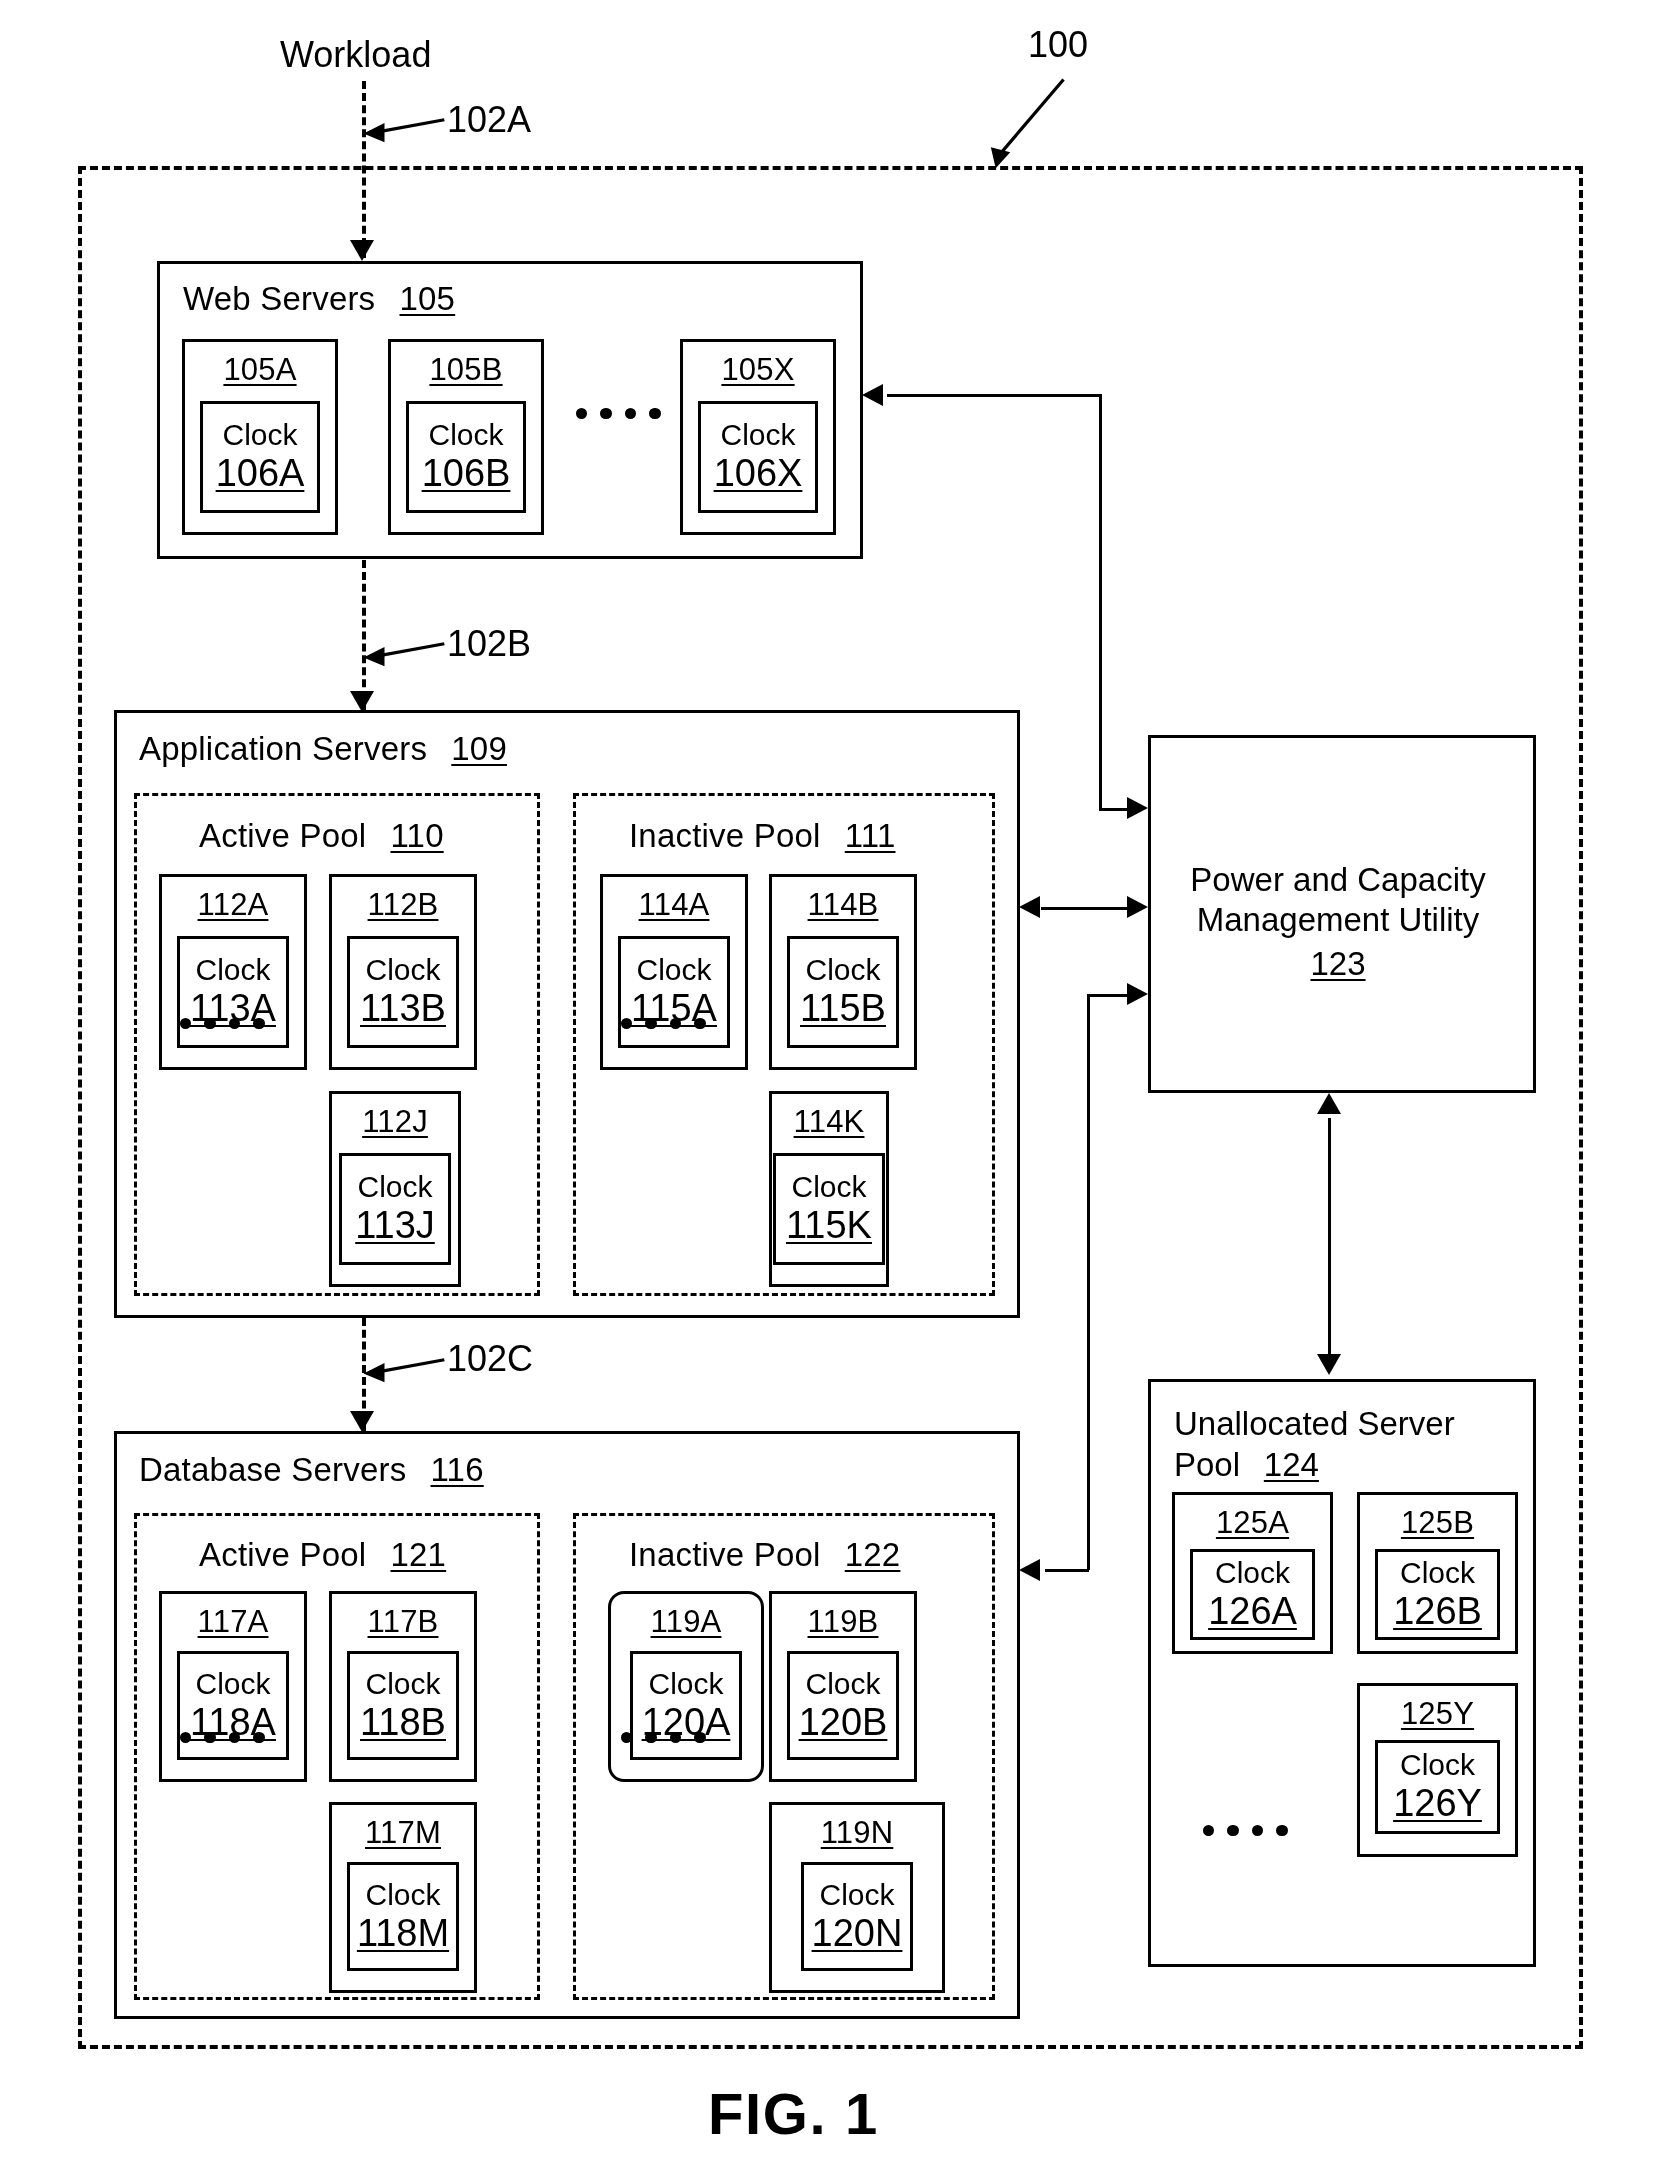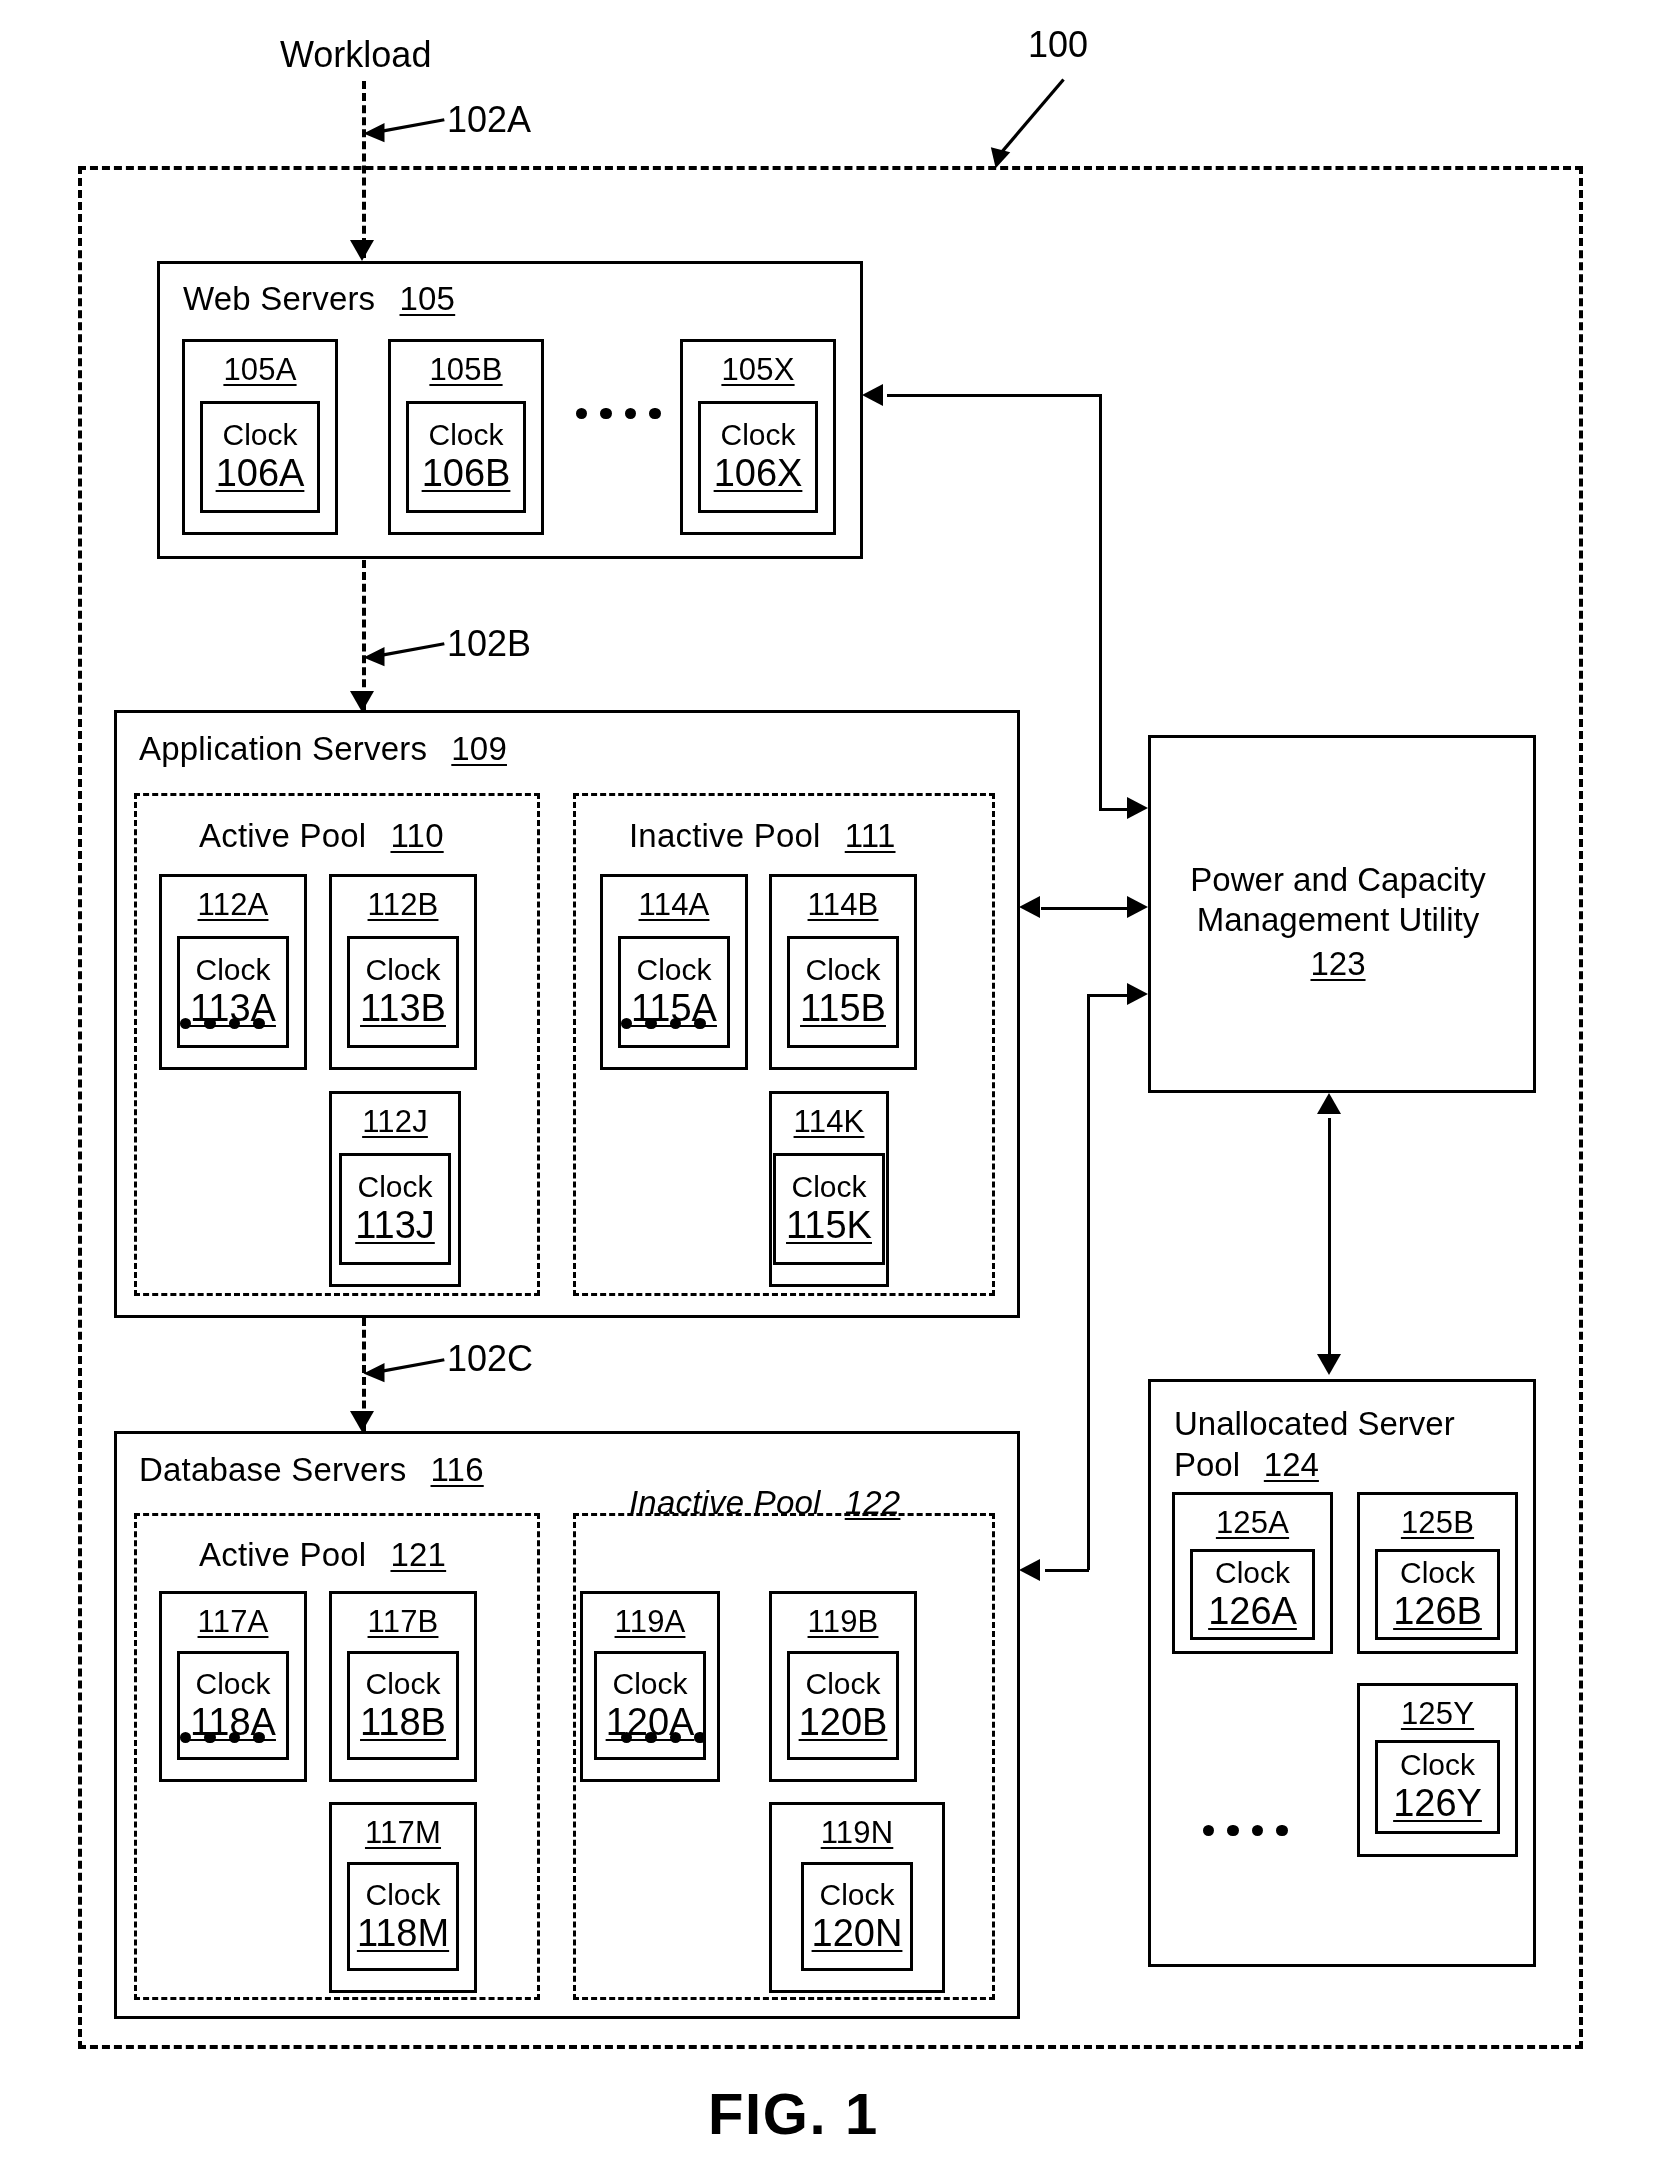--- a/index.html
+++ b/index.html
@@ -242,26 +242,26 @@
 
   <div class="srv" style="left:329px;top:1802px;width:148px;height:191px;">
     <div class="srv-id u">117M</div>
     <div class="clk" style="width:112px;height:109px;margin-top:11.4px;">
       <div class="clk-word">Clock</div>
       <div class="clk-id u">118M</div>
     </div>
   </div>
 
   <div class="abs dashbox-thin" style="left:573px;top:1513px;width:422px;height:487px;"></div>
-  <div class="lbl pool-title" style="left:629px;top:1486px;font-style:italic;">
+  <div class="lbl pool-title" style="left:629px;top:1538px;">
     <span style="margin-right: 8px;">Inactive Pool </span>
     <span class="u">122</span>
   </div>
 
-  <div class="srv" style="left:580px;top:1591px;width:140px;height:191px;">
+  <div class="srv" style="left:608px;top:1591px;width:156px;height:191px;border-radius:16px;">
     <div class="srv-id u">119A</div>
     <div class="clk" style="width:112px;height:109px;margin-top:11.4px;">
       <div class="clk-word">Clock</div>
       <div class="clk-id u">120A</div>
     </div>
   </div>
 
   <div class="srv" style="left:769px;top:1591px;width:148px;height:191px;">
     <div class="srv-id u">119B</div>
     <div class="clk" style="width:112px;height:109px;margin-top:11.4px;">

